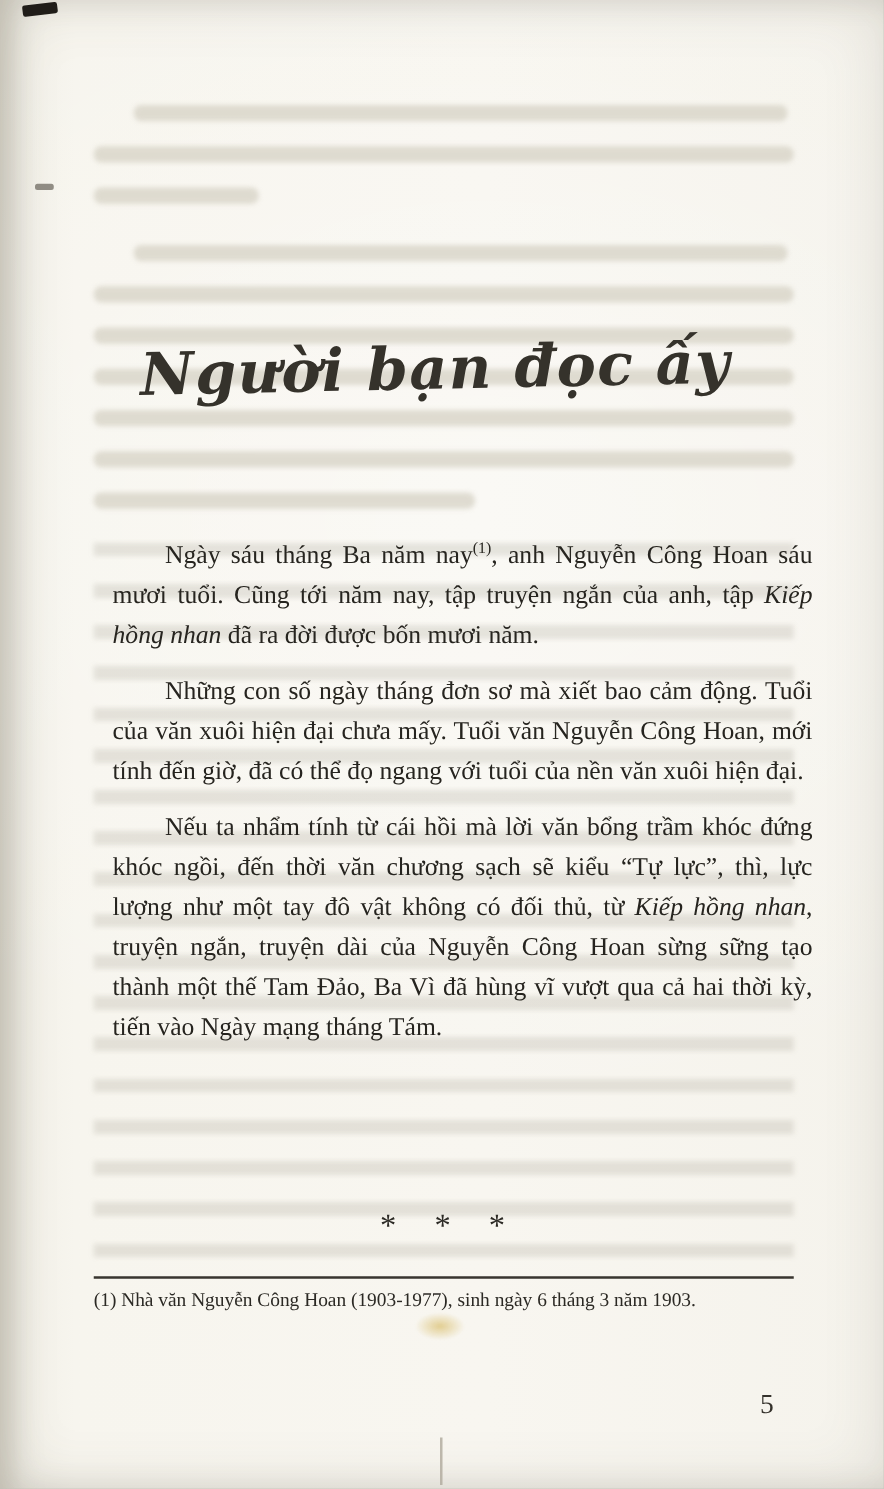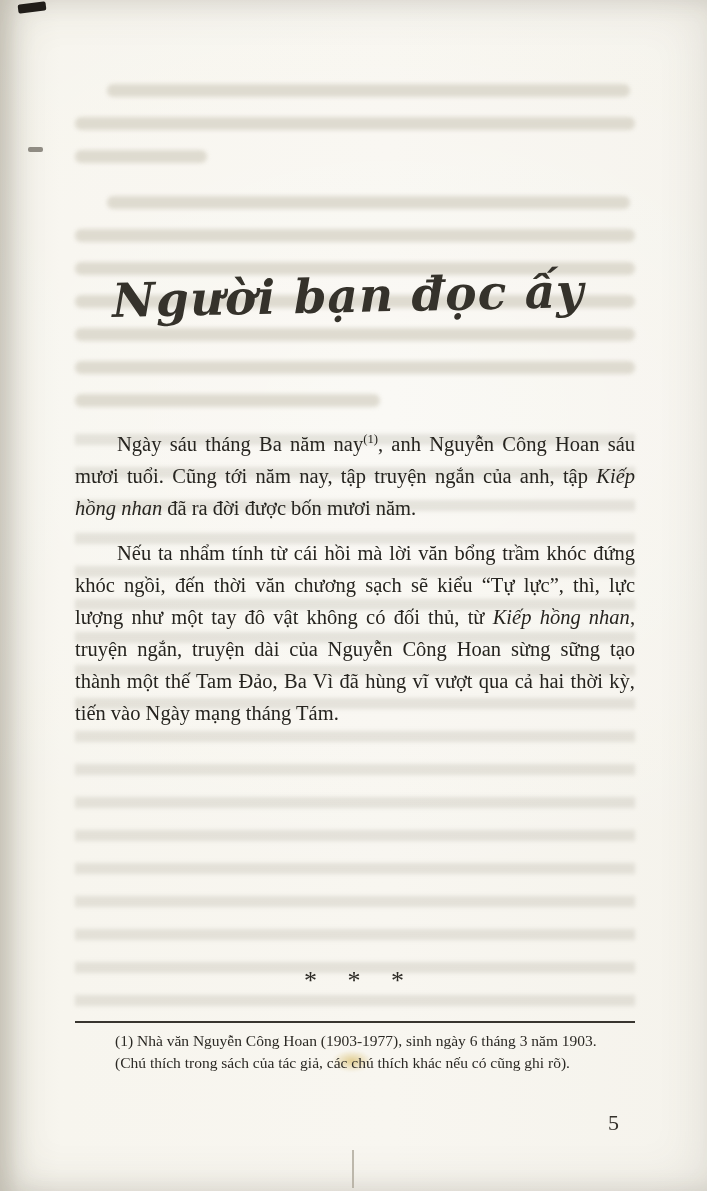--- a/index.html
+++ b/index.html
@@ -53,39 +53,39 @@
 
   
   .page-title {
     position: absolute; left: 112px; top: 268px; z-index: 2;
     font-family: "DejaVu Serif", "Liberation Serif", serif;
     font-style: italic; font-weight: bold;
     font-size: 47px; letter-spacing: 1px; color: #35322b;
     transform: rotate(-1.2deg);
   }
   .body-text {
-    position: absolute; left: 75px; top: 428px; width: 560px; z-index: 2;
+    position: absolute; left: 90px; top: 428px; width: 560px; z-index: 2;
     font-size: 20.5px; line-height: 32px; text-align: justify; font-family: Liberation Serif, serif;
   }
   .body-text p { margin: 0 0 13px 0; text-indent: 42px; }
   .body-text .it { font-style: italic; }
   .body-text sup { font-size: 0.62em; line-height: 0; vertical-align: super; }
 
   .divider {
     position: absolute; left: 75px; top: 966px; width: 560px; z-index: 2;
     text-align: center; font-size: 26px; color: #2c2a25;
     word-spacing: 20px; letter-spacing: 2px;
   }
   .footnote-rule {
     position: absolute; left: 75px; top: 1021px; width: 560px; z-index: 2;
     border-top: 2px solid #38352f;
   }
   .footnote {
     position: absolute; left: 75px; top: 1030px; width: 566px; z-index: 2;
-    font-size: 15.5px; line-height: 22px; color: #2b2924; margin-left: 40px;
+    font-size: 15.5px; line-height: 22px; color: #2b2924;
   }
   .page-number {
     position: absolute; left: 608px; top: 1110px; z-index: 2;
     font-size: 22px; color: #34312b;
   }
 </style>
 </head>
 <body>
 
 <div id="scan-page">
@@ -108,25 +108,25 @@
     <div class="bleed-line" style="left:75px;  top:361px; width:560px;"></div>
     <div class="bleed-line" style="left:75px;  top:394px; width:305px;"></div>
 
     <div class="bleed-body"></div>
   </div>
 
   <div class="page-title">Người bạn đọc ấy</div>
 
   <div class="body-text">
       <p><span>Ngày sáu tháng Ba năm nay</span><sup>(1)</sup><span>, anh Nguyễn Công Hoan sáu mươi tuổi. Cũng tới năm nay, tập truyện ngắn của anh, tập </span><span class="it">Kiếp hồng nhan</span><span> đã ra đời được bốn mươi năm.</span></p>
+      <p><span>Những con số ngày tháng đơn sơ mà xiết bao cảm động. Tuổi của văn xuôi hiện đại chưa mấy. Tuổi văn Nguyễn Công Hoan, mới tính đến giờ, đã có thể đọ ngang với tuổi của nền văn xuôi hiện đại.</span></p>
       <p><span>Nếu ta nhẩm tính từ cái hồi mà lời văn bổng trầm khóc đứng khóc ngồi, đến thời văn chương sạch sẽ kiểu “Tự lực”, thì, lực lượng như một tay đô vật không có đối thủ, từ </span><span class="it">Kiếp hồng nhan</span><span>, truyện ngắn, truyện dài của Nguyễn Công Hoan sừng sững tạo thành một thế Tam Đảo, Ba Vì đã hùng vĩ vượt qua cả hai thời kỳ, tiến vào Ngày mạng tháng Tám.</span></p>
     </div>
 
   <div class="divider">* * *</div>
 
   <div class="footnote-rule"></div>
   <div class="footnote">
     <div>(1) Nhà văn Nguyễn Công Hoan (1903-1977), sinh ngày 6 tháng 3 năm 1903.</div>
-    <div>(Chú thích trong sách của tác giả, các chú thích khác nếu có cũng ghi rõ).</div>
   </div>
 
   <div class="page-number">5</div>
 </div>
 
 </body></html>

